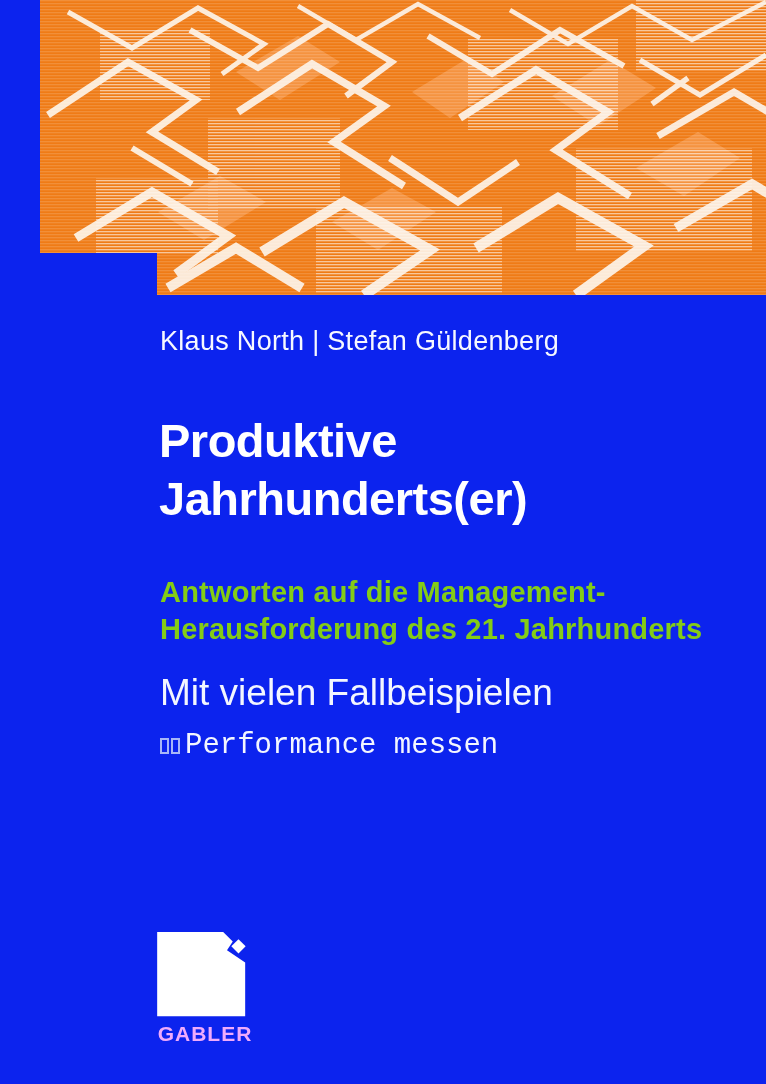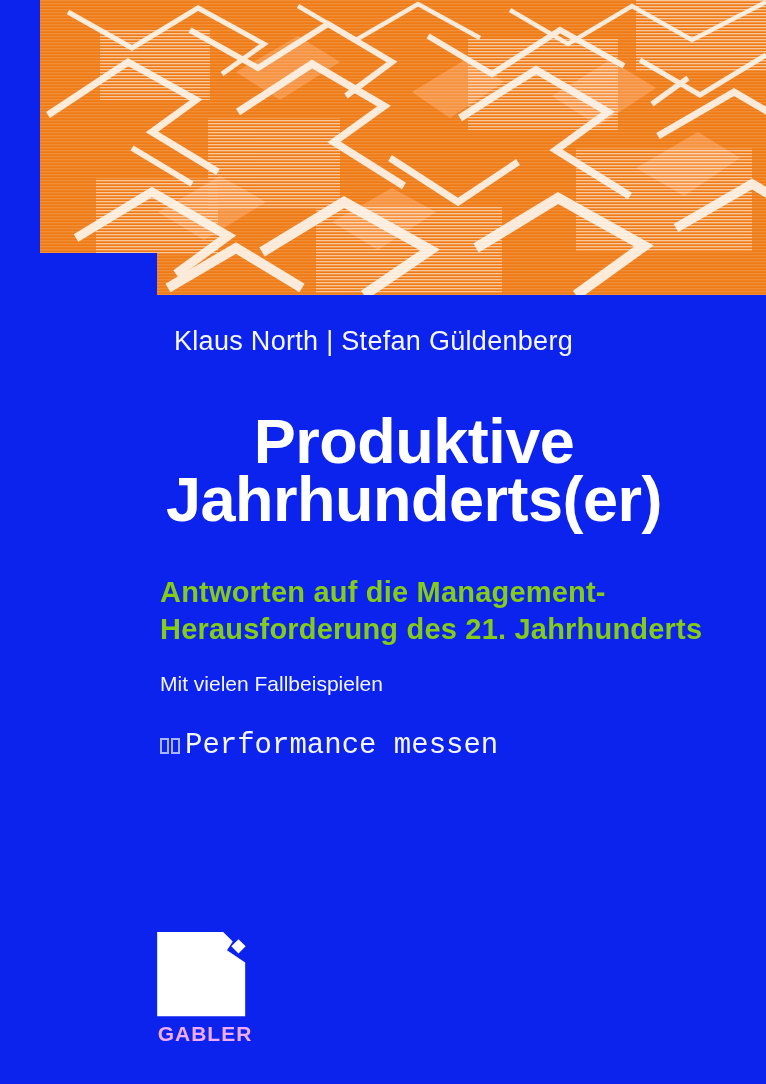--- a/index.html
+++ b/index.html
@@ -11,36 +11,36 @@
     font-family:"Liberation Sans","DejaVu Sans",sans-serif;
   }
   
   .maze{
     position:absolute;left:40px;top:0;width:726px;height:295px;
     clip-path:polygon(0 0,726px 0,726px 295px,117px 295px,117px 253px,0 253px);
   }
   .maze svg{display:block;width:100%;height:100%;}
   
   .authors{
-    position:absolute;left:174px;top:326px;
+    position:absolute;left:160px;top:326px;
     font-size:27px;color:#f6f8ff;letter-spacing:.3px;
   }
   .title{
-    position:absolute;left:166px;top:412px;
-    font-size:63px;line-height:58px;font-weight:700;
-    color:#ffffff;letter-spacing:-.5px;text-align:center;
+    position:absolute;left:159px;top:412px;
+    font-size:47px;line-height:58px;font-weight:700;
+    color:#ffffff;letter-spacing:-.5px;
   }
   .subtitle{
     position:absolute;left:160px;top:574px;
     font-size:29px;line-height:37px;font-weight:600;
     color:#84cc16;letter-spacing:.2px;
   }
   .tagline{
     position:absolute;left:160px;top:672px;
-    font-size:21px;color:#f3f6ff;
+    font-size:37px;color:#f3f6ff;
   }
   .bullets{
     position:absolute;left:160px;top:726px;
     font-size:29px;line-height:40px;color:#f3f6ff;
   }
   .bullet-row{white-space:nowrap;font-family:Liberation Mono, monospace;}
   .marker{display:inline-block;margin-right:3px;}
   .marker i{
     display:inline-block;width:9px;height:16px;
     border:2px solid rgba(196,208,248,.85);

